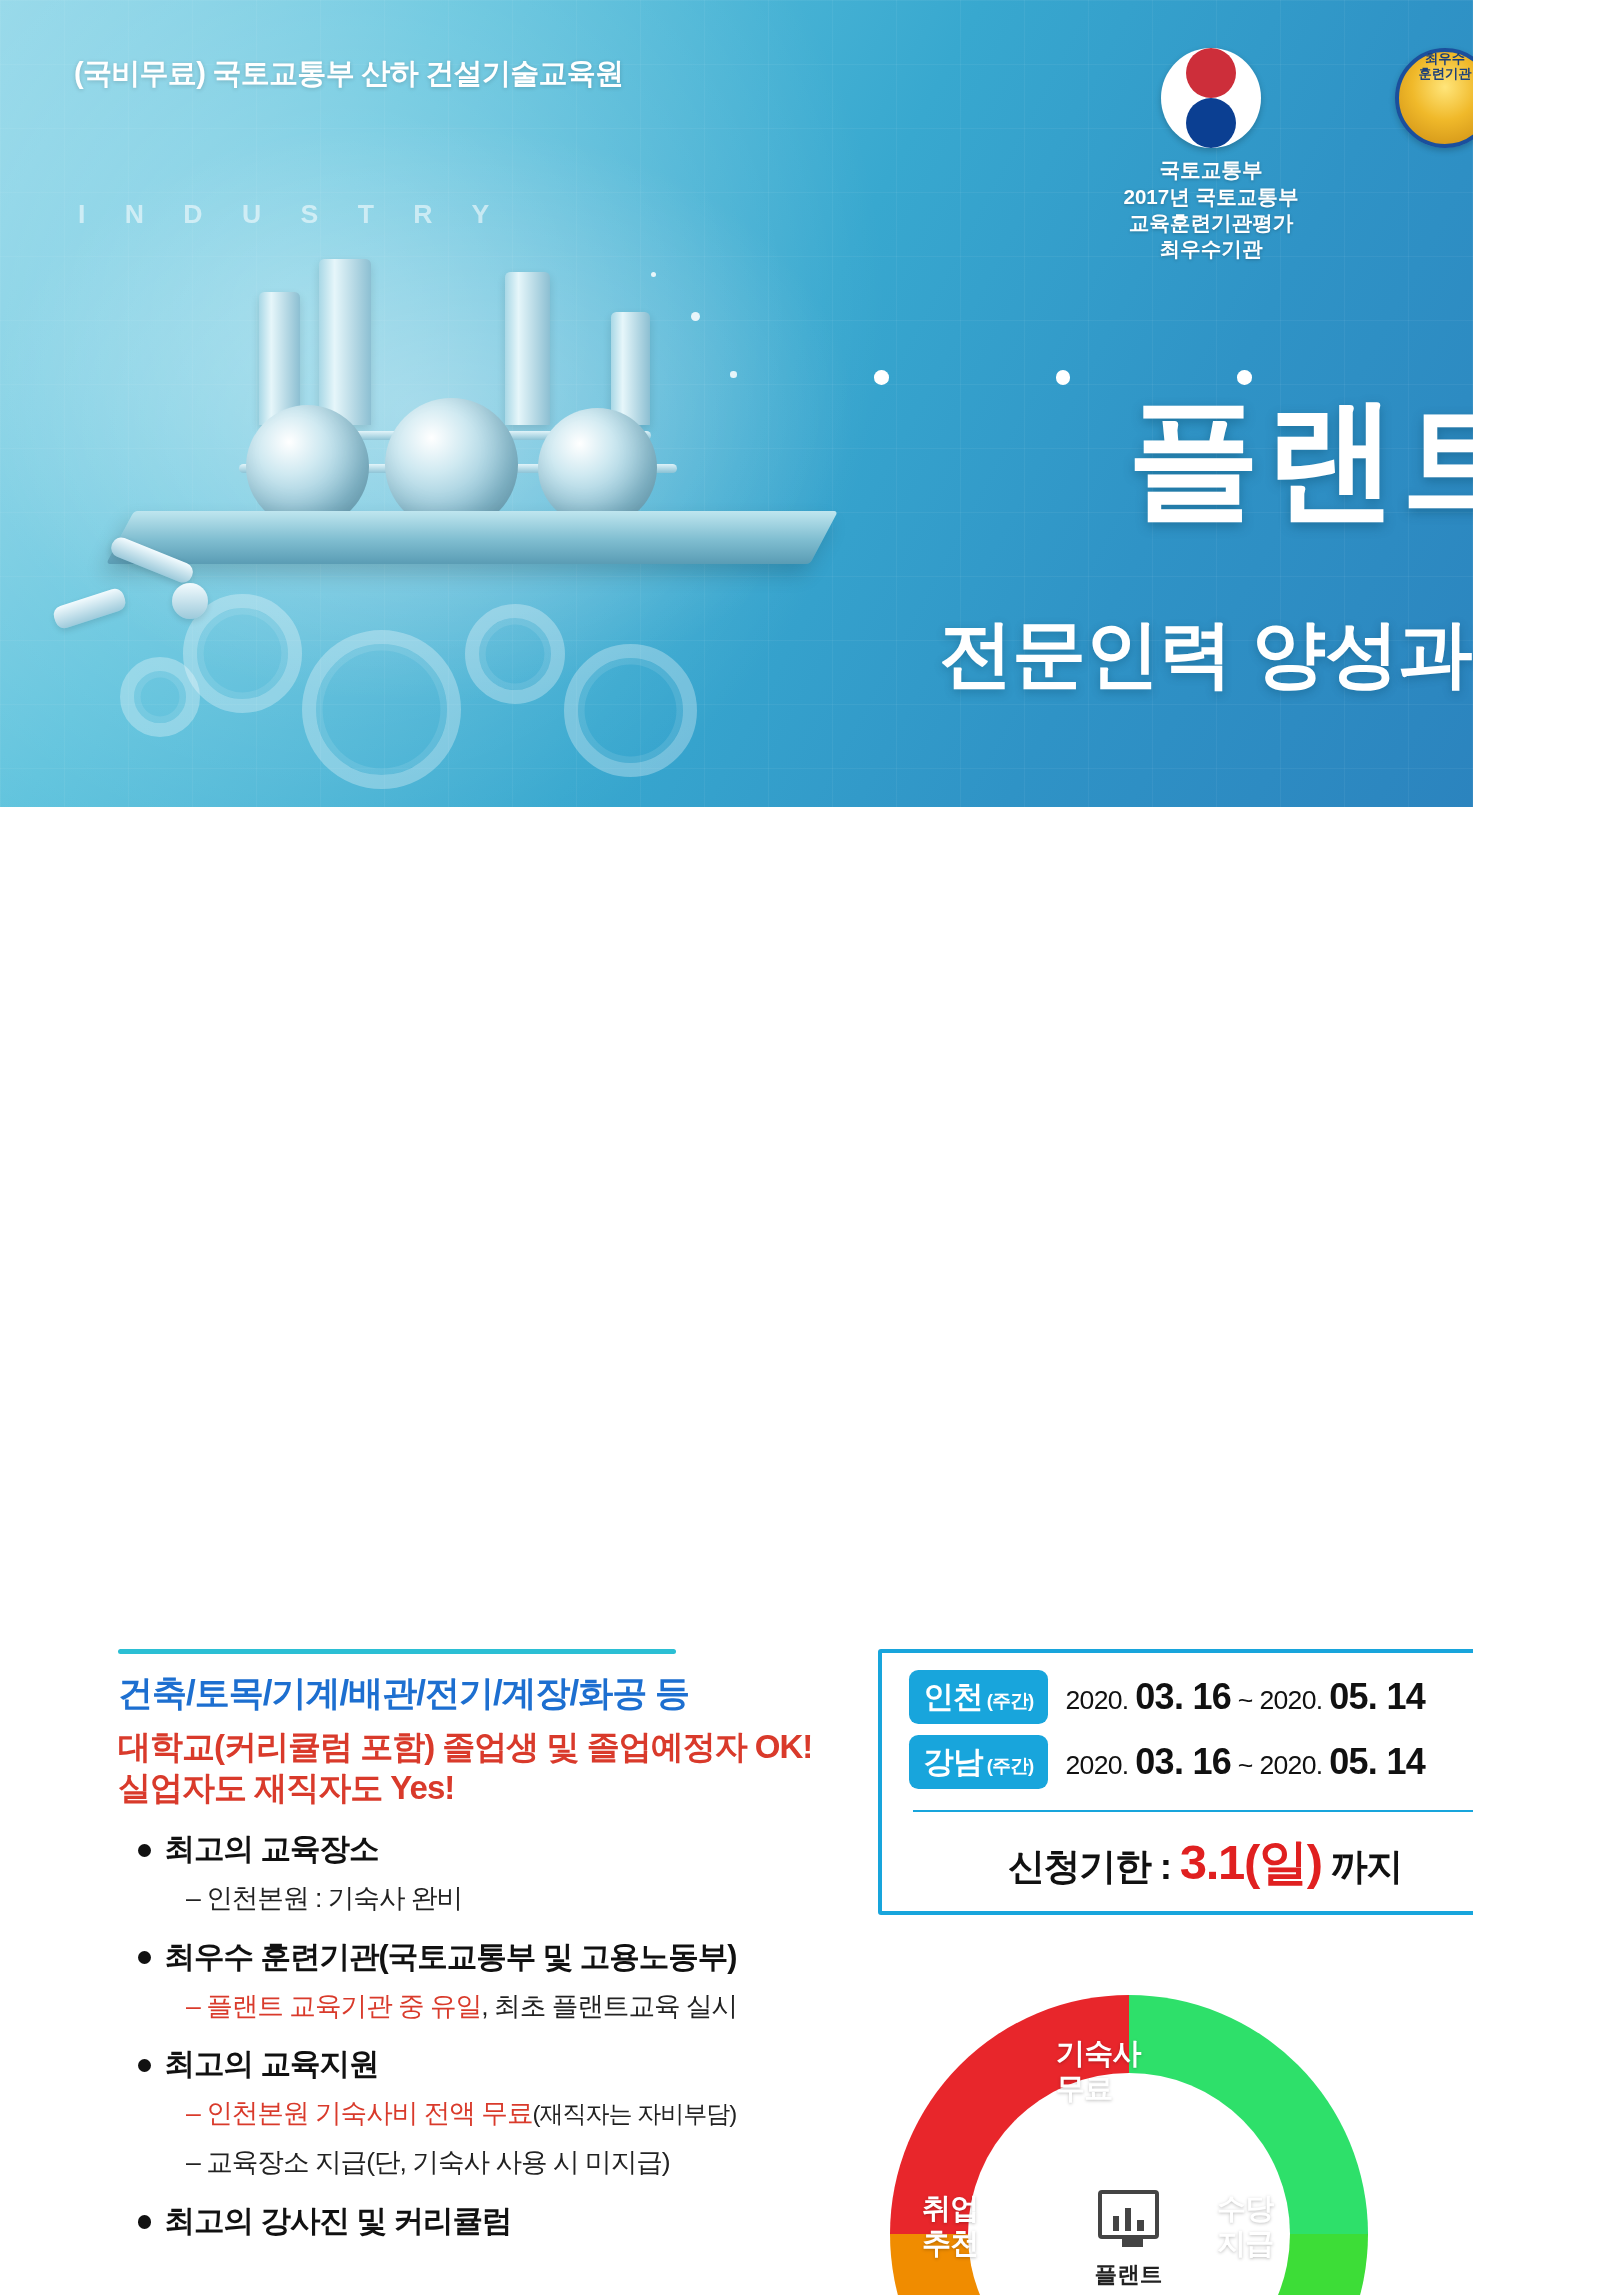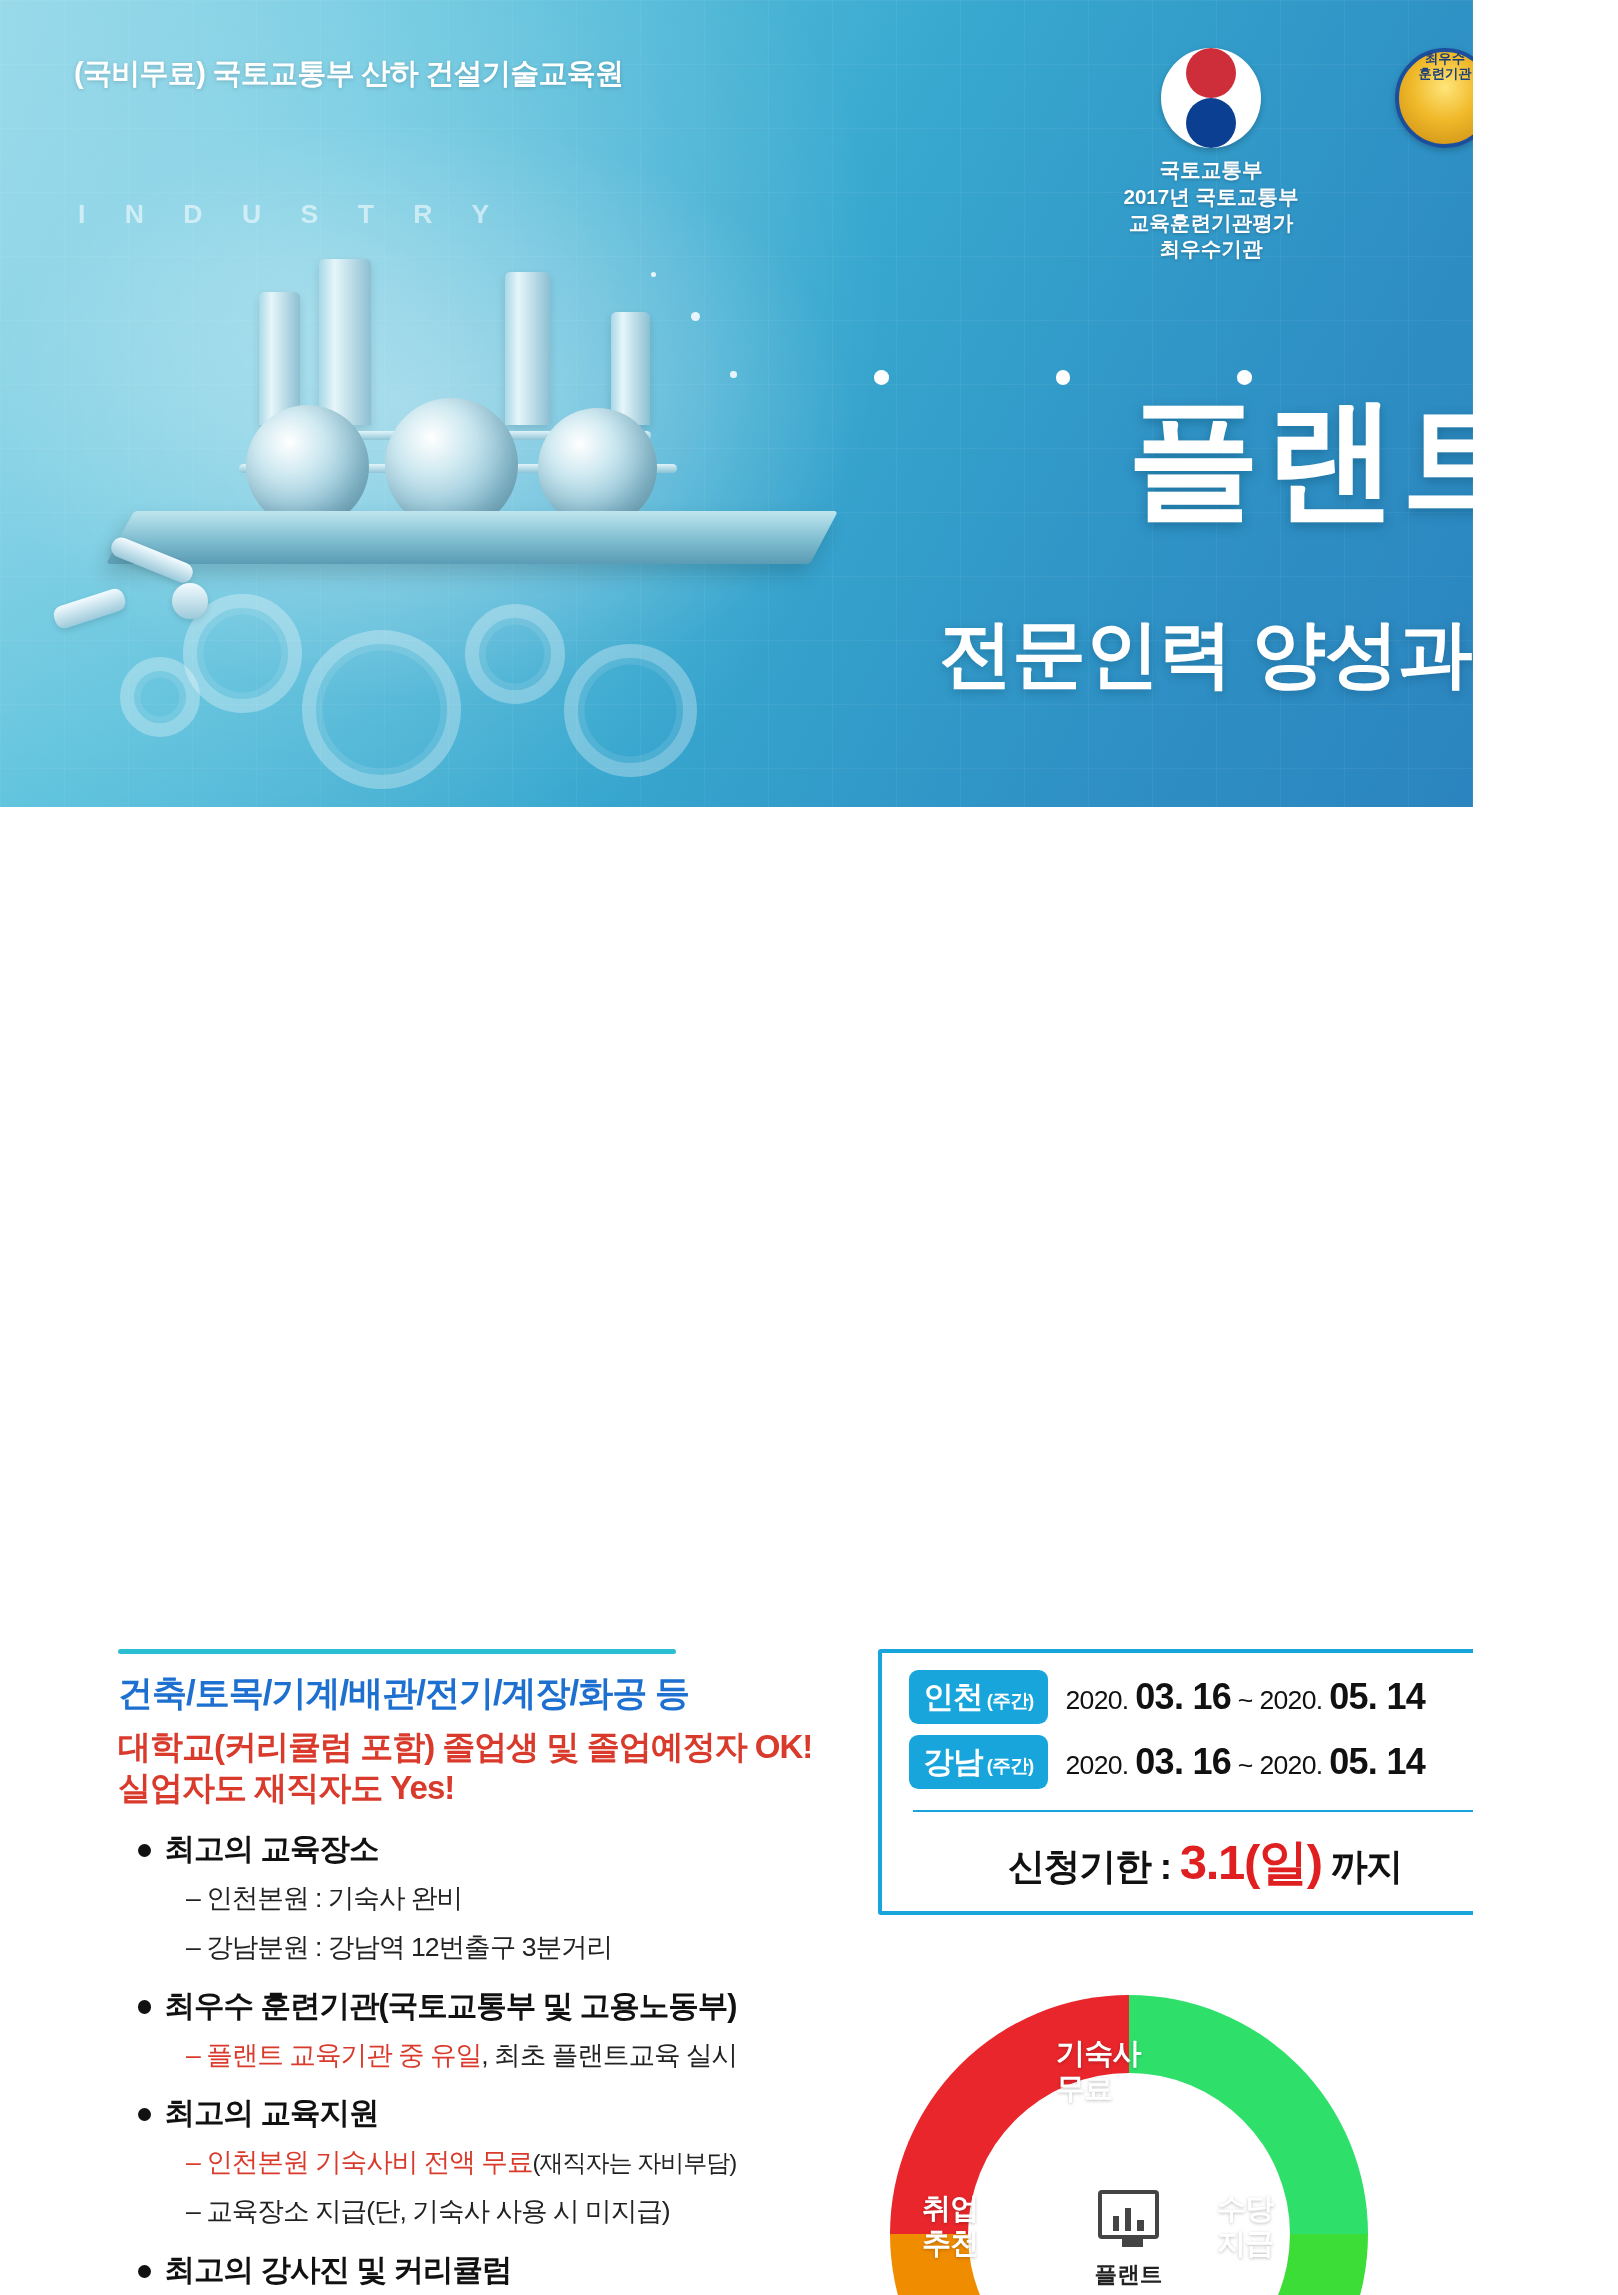--- a/index.html
+++ b/index.html
@@ -344,21 +344,20 @@
       </div>
     </div>
 
     <div class="bullets">
       <div class="b-item">
         <div class="b-head">
             <span class="dot"></span>
           <span>최고의 교육장소</span>
           </div>
         <div class="b-sub">– 인천본원 : 기숙사 완비</div>
-        <div class="b-sub">– 강남분원 : 강남역 12번출구 3분거리</div>
       </div>
 
       <div class="b-item">
         <div class="b-head">
             <span class="dot"></span>
           <span>최우수 훈련기관(국토교통부 및 고용노동부)</span>
           </div>
         <div class="b-sub">
           <span class="red">– 플랜트 교육기관 중 유일</span><span>, 최초 플랜트교육 실시</span>
         </div>

